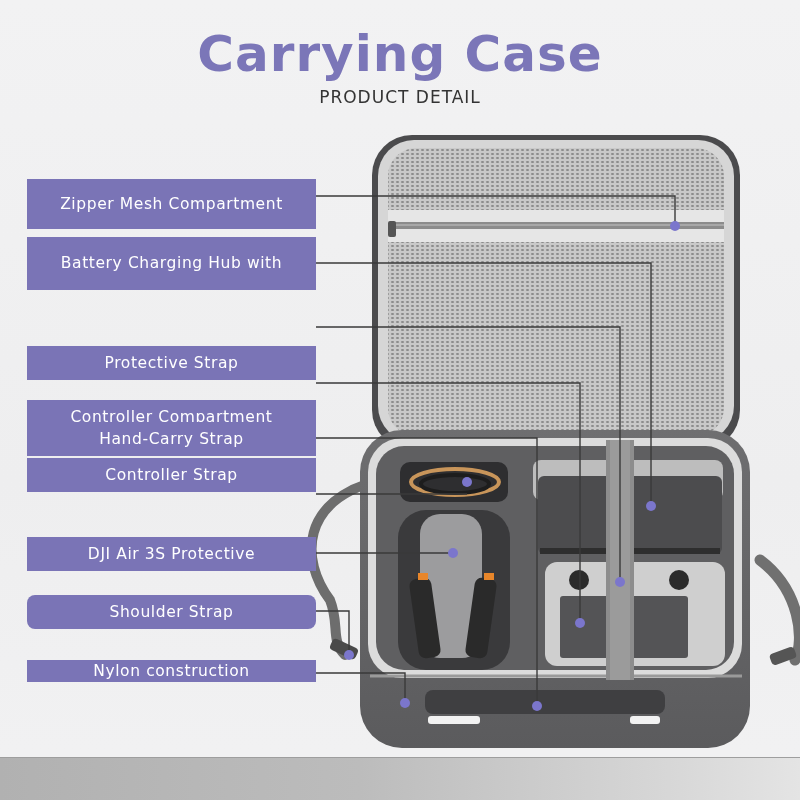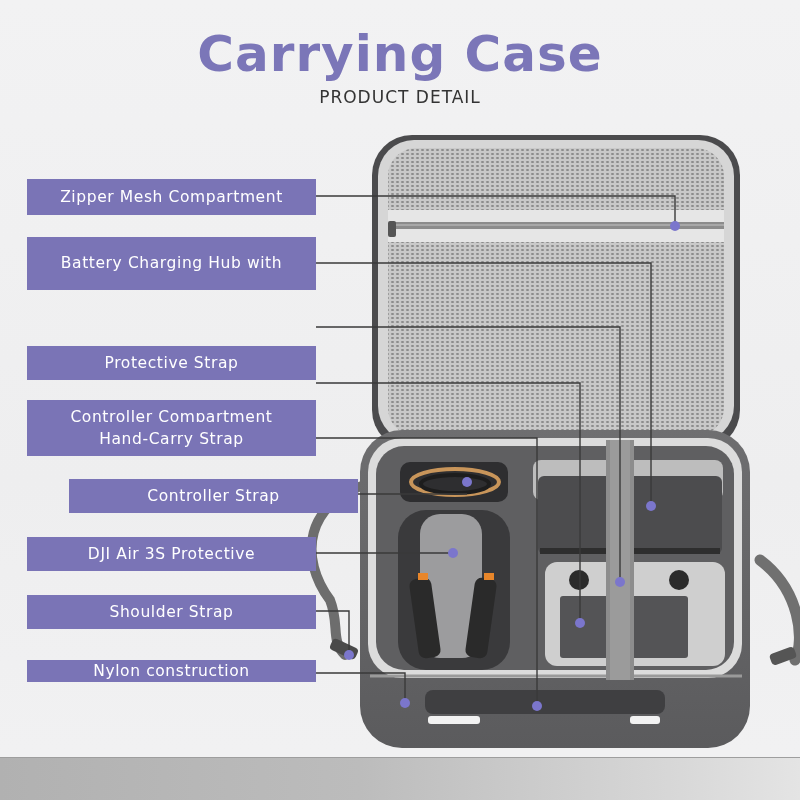--- a/index.html
+++ b/index.html
@@ -123,39 +123,39 @@
     <circle cx="620" cy="582" r="5"></circle>
     <circle cx="580" cy="623" r="5"></circle>
     <circle cx="537" cy="706" r="5"></circle>
     <circle cx="467" cy="482" r="5"></circle>
     <circle cx="453" cy="553" r="5"></circle>
     <circle cx="349" cy="655" r="5"></circle>
     <circle cx="405" cy="703" r="5"></circle>
   </g>
 </svg>
 
-<div class="label" style="top:179px;height:36px;">
+<div class="label" style="top:179px;height:50px;">
   <span>Zipper Mesh Compartment</span>
 </div>
 <div class="label" style="top:237px;height:53px;flex-direction:column;">
   <span>Battery Charging Hub with</span>
 </div>
 <div class="label" style="top:311px;height:34px;margin-top:35px;">
   <span>Protective Strap</span>
 </div>
 <div class="label" style="top:366px;height:34px;margin-top:34px;">
   <span>Controller Compartment</span>
 </div>
 <div class="label" style="top:422px;height:34px;">
   <span>Hand-Carry Strap</span>
 </div>
-<div class="label" style="top:479px;height:34px;margin-left:42px;">
+<div class="label" style="top:458px;height:34px;">
   <span>Controller Strap</span>
 </div>
 <div class="label" style="top:537px;height:34px;">
   <span>DJI Air 3S Protective</span>
 </div>
-<div class="label" style="top:595px;height:34px;">
+<div class="label" style="top:595px;height:34px;border-radius:8px;">
   <span>Shoulder Strap</span>
 </div>
 <div class="label" style="top:660px;height:22px;">
   <span>Nylon construction</span>
 </div>
 
 </body></html>

